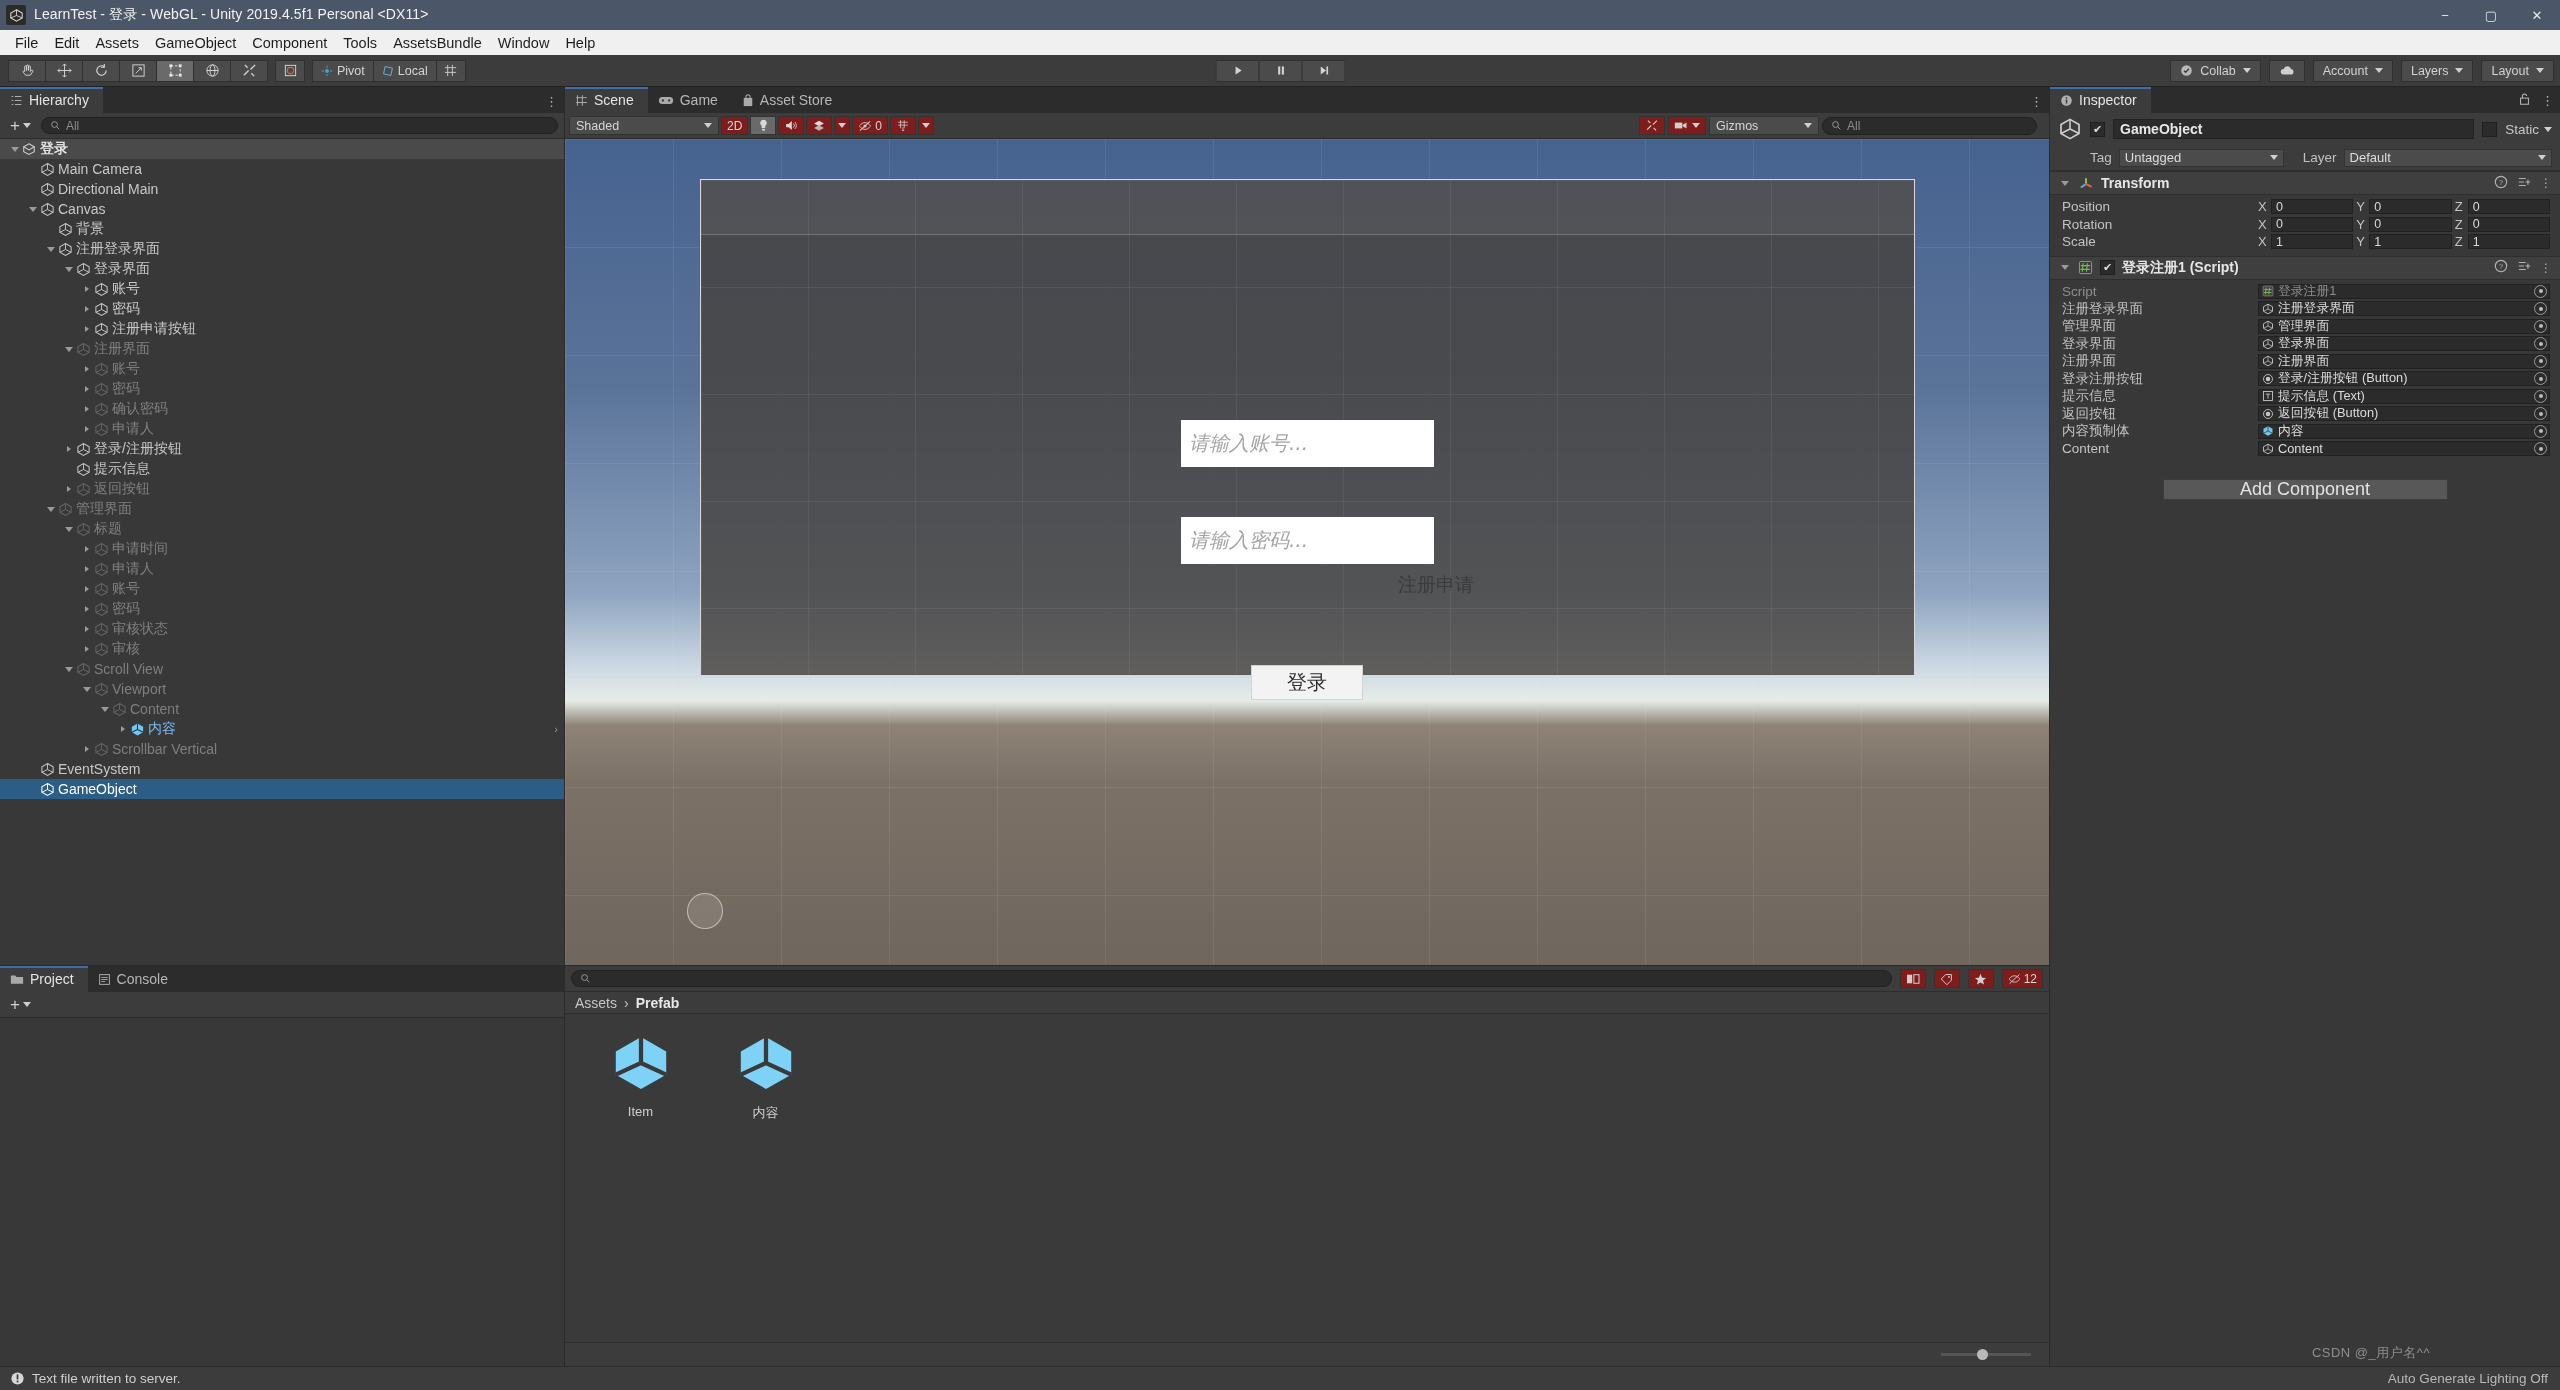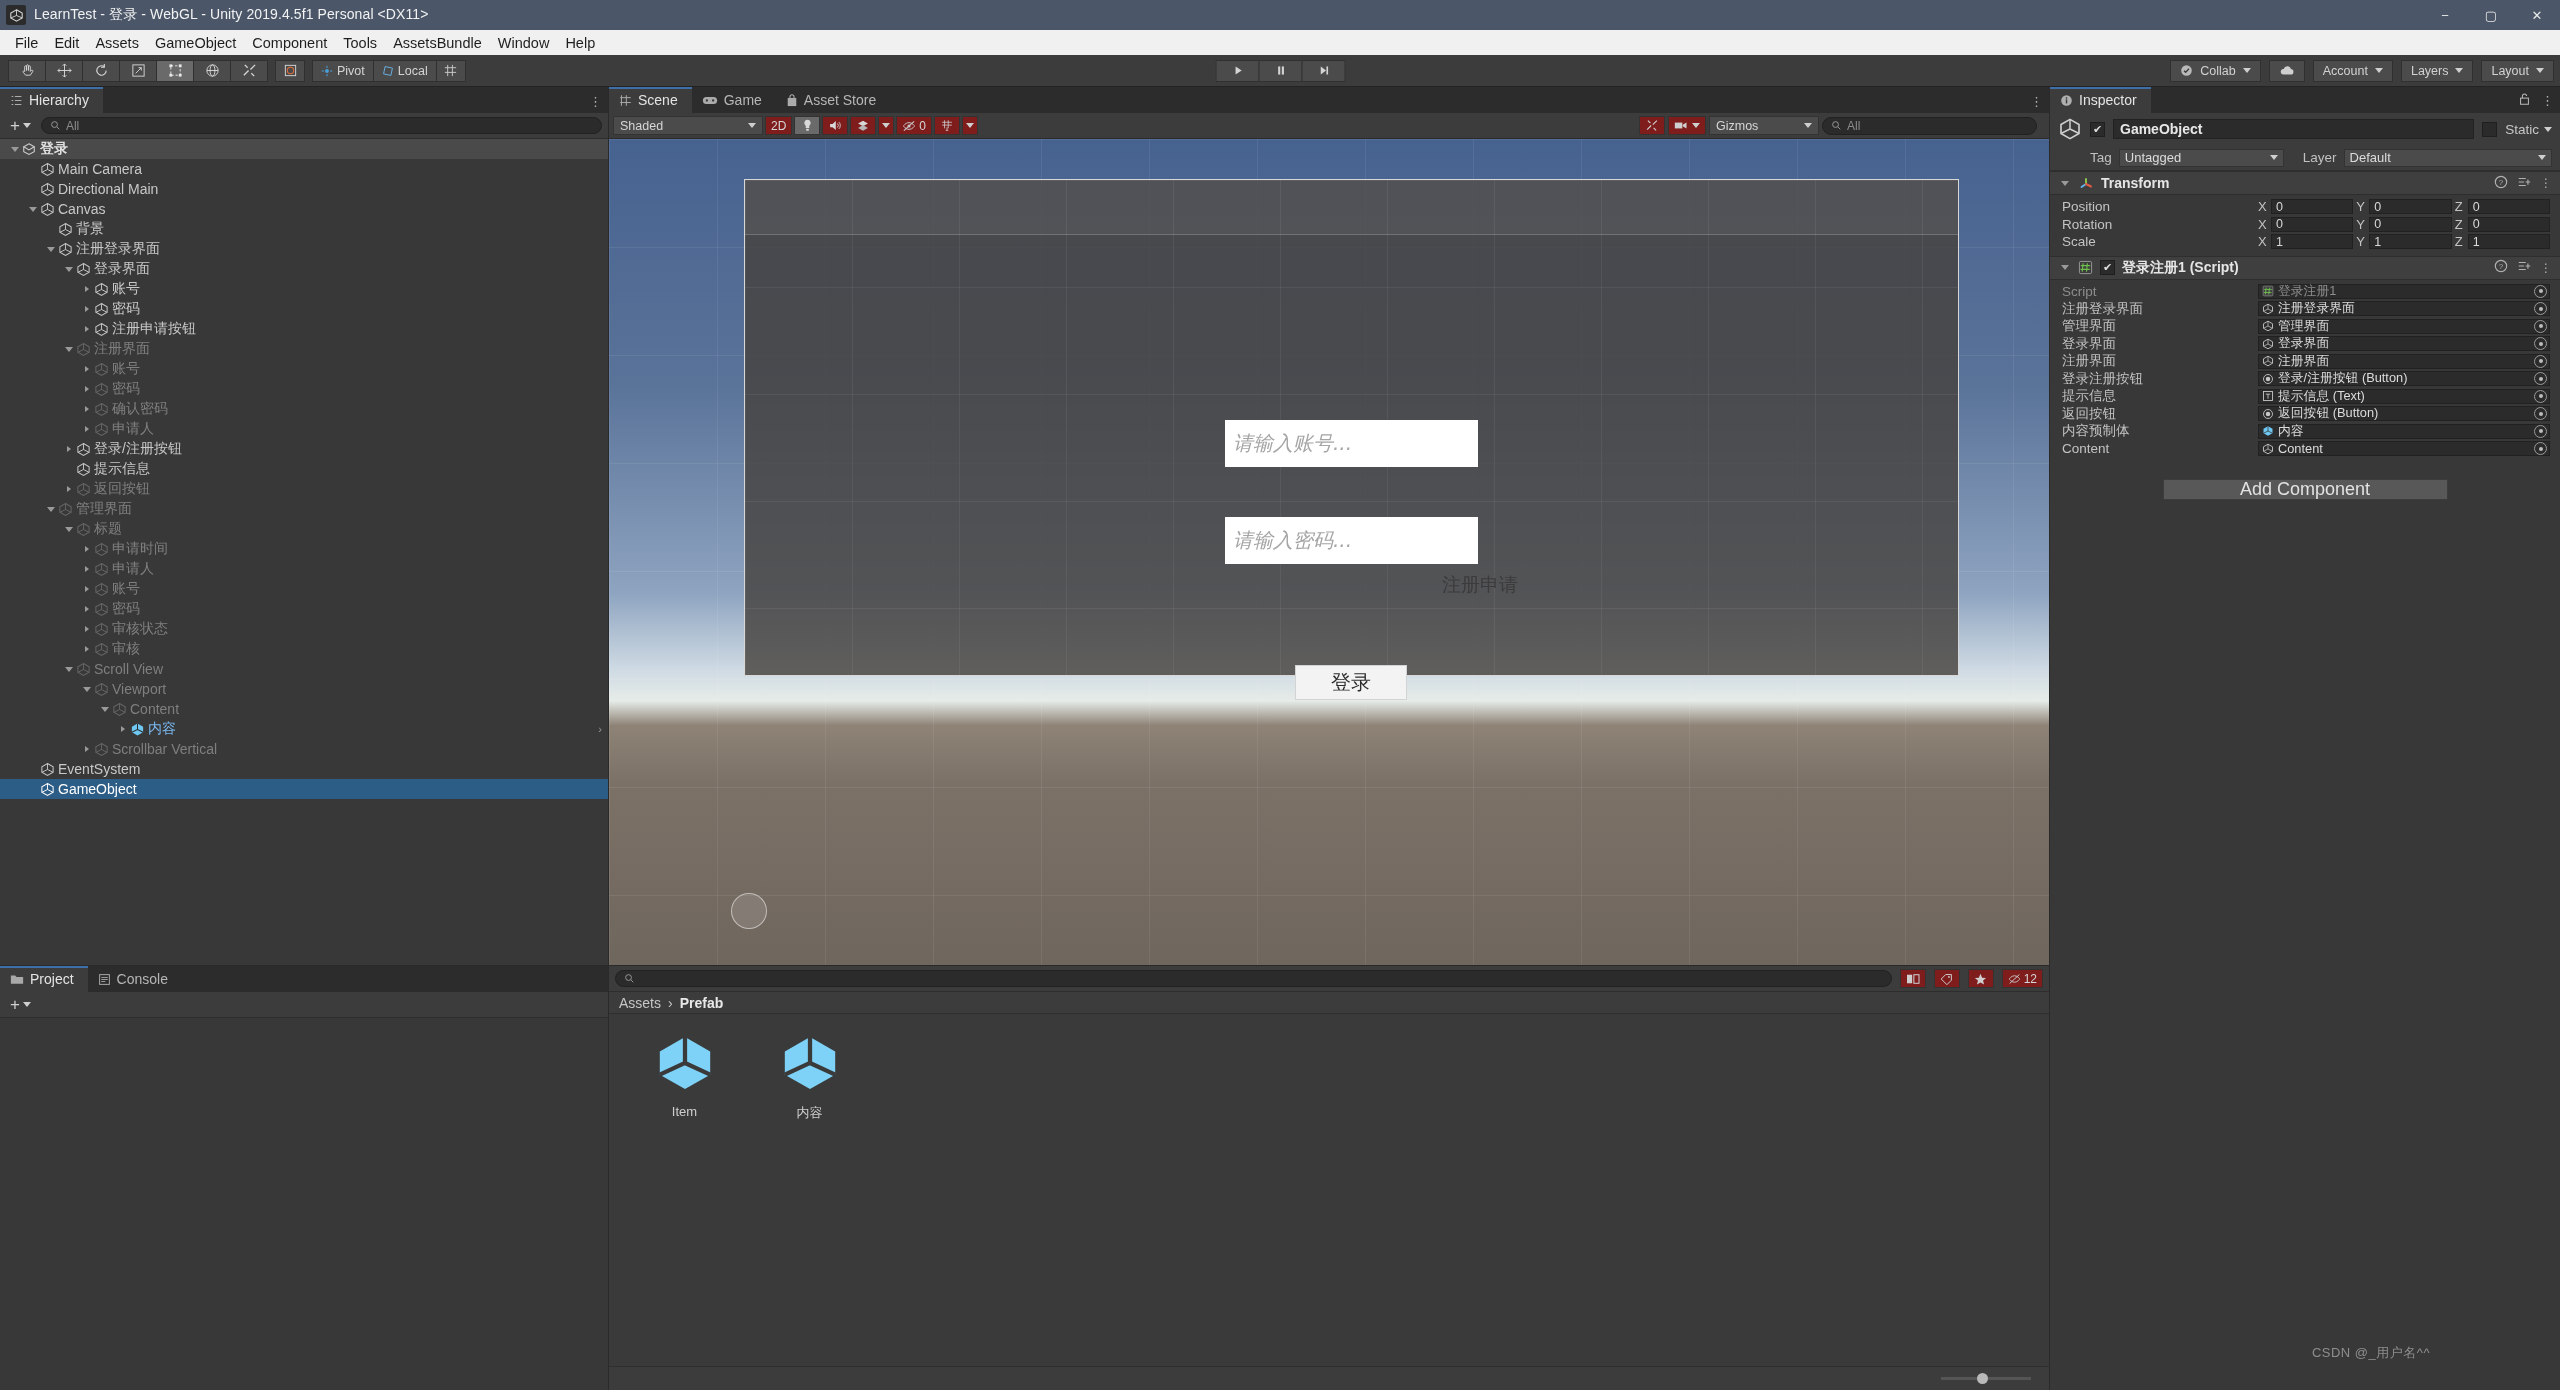--- a/index.html
+++ b/index.html
@@ -70,21 +70,21 @@
   }
   .rightgroup { position: absolute; right: 6px; display: flex; align-items: center; gap: 8px; }
   .rbtn {
     height: 22px; background: #4b4b4b; border: 1px solid #303030; color: #d2d2d2;
     display: flex; align-items: center; padding: 0 9px; font-size: 12.5px; gap: 7px;
   }
   .caret { width: 0; height: 0; border-left: 4px solid transparent; border-right: 4px solid transparent; border-top: 5px solid #cfcfcf; }
 
   
   .body { flex: 1; display: flex; min-height: 0; background: #383838; }
-  .col-left { width: 608px; display: flex; flex-direction: column; min-width: 0; }
+  .col-left { width: 564px; display: flex; flex-direction: column; min-width: 0; }
   .col-center { flex: 1; display: flex; flex-direction: column; min-width: 0; }
   .col-right { width: 510px; display: flex; flex-direction: column; min-width: 0; }
 
   
   .panel { background: #383838; display: flex; flex-direction: column; min-height: 0; }
   .tabstrip {
     height: 26px; background: #2c2c2c; display: flex; align-items: flex-end;
     position: relative; flex: none;
   }
   .tab {
@@ -1407,14 +1407,27 @@
             </div>
 
           <div class="addcomp-wrap">
             <div class="addcomp">Add Component</div>
           </div>
         </div>
       </div>
     </div>
   </div>
 
+  <div class="statusbar">
+    <span class="ico">
+      <svg width="15" height="15" viewBox="0 0 16 16">
+          <circle cx="8" cy="8" r="6.5" fill="#d8d8d8"></circle>
+          <rect x="7.1" y="3.6" width="1.8" height="5.4" fill="#3c3c3c"></rect>
+          <rect x="7.1" y="10.2" width="1.8" height="1.9" fill="#3c3c3c"></rect>
+        </svg>
+    </span>
+    <span class="stxt">Text file written to server.</span>
+    <span class="right">
+      <span class="stxt">Auto Generate Lighting Off</span>
+    </span>
+  </div>
   <div class="watermark">CSDN @_用户名^^</div>
 </div>
 
 </body></html>

